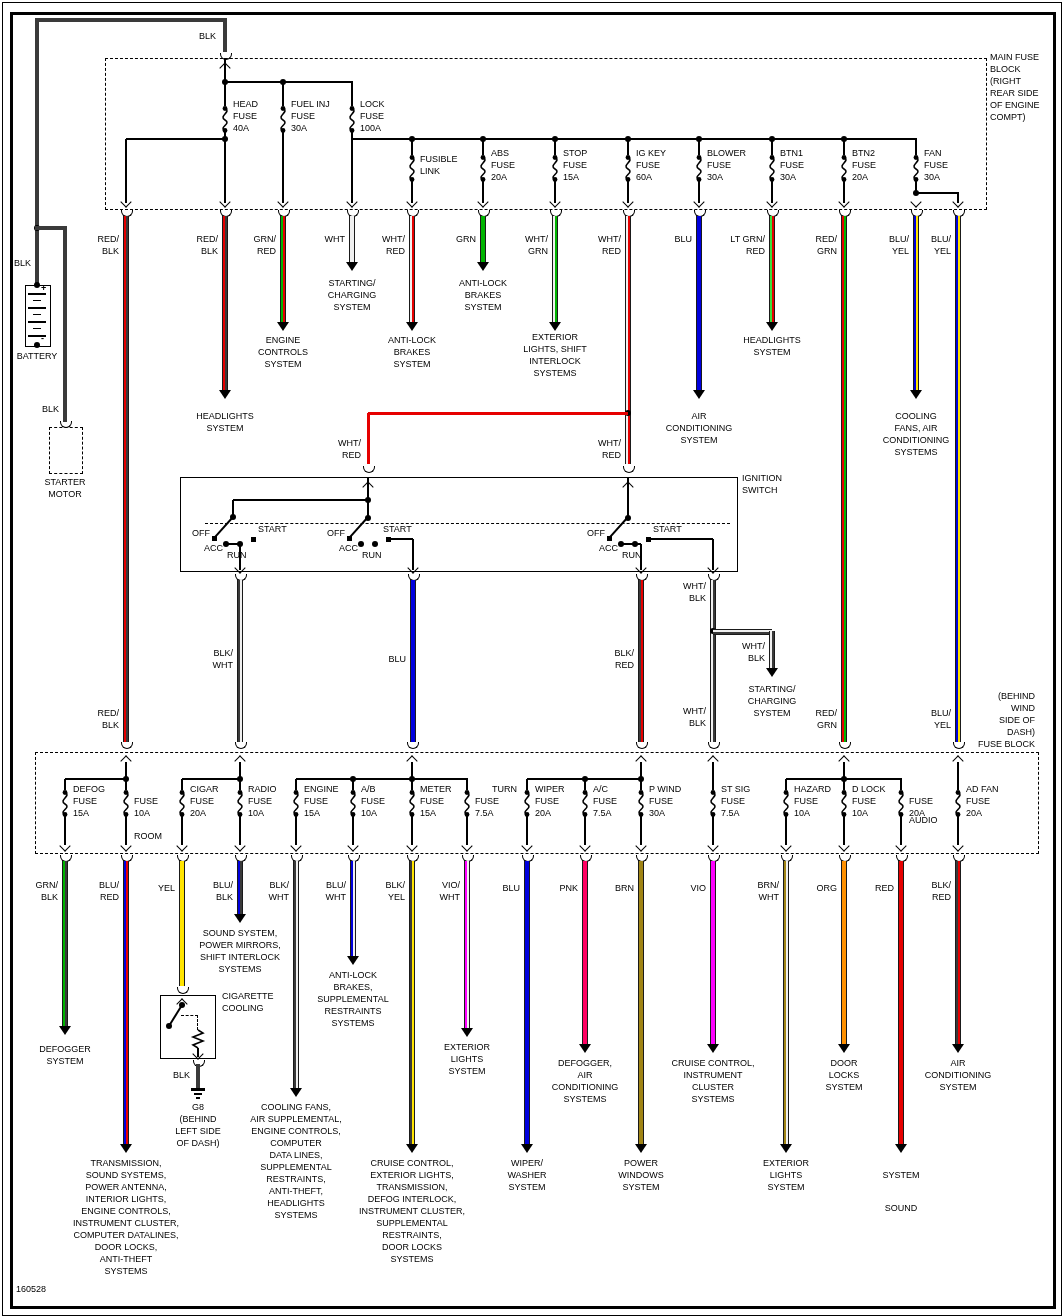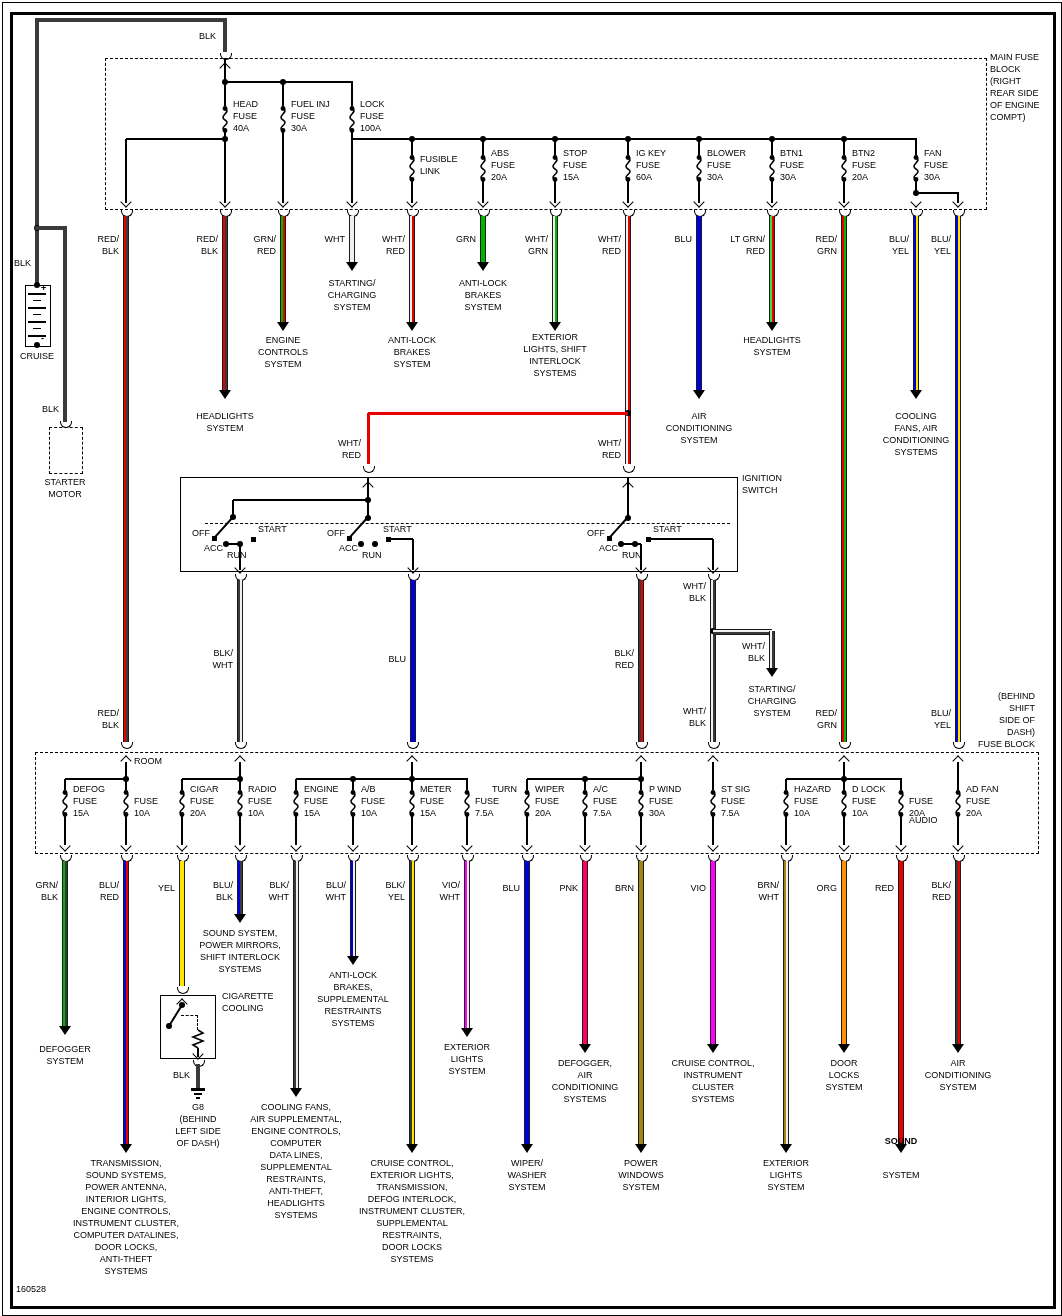--- a/index.html
+++ b/index.html
@@ -45,21 +45,21 @@
     <div class="ln" style="left: 33px; top: 300px; width: 8px; height: 1px;"></div>
     <div class="ln" style="left: 28px; top: 307px; width: 18px; height: 2px;"></div>
     <div class="ln" style="left: 33px; top: 314px; width: 8px; height: 1px;"></div>
     <div class="ln" style="left: 28px; top: 321px; width: 18px; height: 2px;"></div>
     <div class="ln" style="left: 33px; top: 328px; width: 8px; height: 1px;"></div>
     <div class="ln" style="left: 28px; top: 335px; width: 18px; height: 2px;"></div>
     <div class="tx" style="top: 283px; left: 41px; font-weight: bold;">+</div>
     <div class="tx" style="top: 333px; left: 41px; font-weight: bold;">-</div>
     <div class="dt" style="left: 34px; top: 282px;"></div>
     <div class="dt" style="left: 34px; top: 342px;"></div>
-    <div class="tx" style="top: 351px; left: 37px; transform: translateX(-50%); text-align: center;">CRUISE</div>
+    <div class="tx" style="top: 351px; left: 37px; transform: translateX(-50%); text-align: center;">BATTERY</div>
     <div class="cup" style="left: 60px; top: 421px;"></div>
     <div class="dbx" style="left: 49px; top: 427px; width: 32px; height: 45px;"></div>
     <div class="tx" style="top: 477px; left: 65px; transform: translateX(-50%); text-align: center;">STARTER</div>
     <div class="tx" style="top: 489px; left: 65px; transform: translateX(-50%); text-align: left;">MOTOR</div>
     <div class="dbx" style="left: 105px; top: 58px; width: 880px; height: 150px;"></div>
     <div class="tx" style="top: 52px; left: 990px;">MAIN FUSE</div>
     <div class="tx" style="top: 64px; left: 990px;">BLOCK</div>
     <div class="tx" style="top: 76px; left: 990px;">(RIGHT</div>
     <div class="tx" style="top: 88px; left: 990px;">REAR SIDE</div>
     <div class="tx" style="top: 100px; left: 990px;">OF ENGINE</div>
@@ -382,21 +382,21 @@
     <div class="cw" style="left: 713px; top: 629px; width: 59px; height: 4px; border-left: none; border-right: none; border-top: 1px solid rgb(26, 26, 26); border-bottom: 1px solid rgb(26, 26, 26); background: linear-gradient(rgb(240, 240, 240) 0px, rgb(240, 240, 240) 50%, rgb(58, 58, 58) 50%, rgb(58, 58, 58) 100%);"></div>
     <div class="cw" style="left: 769px; top: 631px; height: 37px; background: linear-gradient(90deg, rgb(240, 240, 240) 0px, rgb(240, 240, 240) 50%, rgb(58, 58, 58) 50%, rgb(58, 58, 58) 100%);"></div>
     <div class="tri" style="left: 766px; top: 668px;"></div>
     <div class="tx" style="top: 641px; right: 297px; text-align: right;">WHT/</div>
     <div class="tx" style="top: 653px; right: 297px; text-align: right;">BLK</div>
     <div class="tx" style="top: 684px; left: 772px; transform: translateX(-50%); text-align: center;">STARTING/</div>
     <div class="tx" style="top: 696px; left: 772px; transform: translateX(-50%); text-align: center;">CHARGING</div>
     <div class="tx" style="top: 708px; left: 772px; transform: translateX(-50%); text-align: center;">SYSTEM</div>
     <div class="dbx" style="left: 35px; top: 752px; width: 1002px; height: 100px;"></div>
     <div class="tx" style="top: 691px; right: 27px; text-align: right;">(BEHIND</div>
-    <div class="tx" style="top: 703px; right: 27px; text-align: right;">SHIFT</div>
+    <div class="tx" style="top: 703px; right: 27px; text-align: right;">WIND</div>
     <div class="tx" style="top: 715px; right: 27px; text-align: right;">SIDE OF</div>
     <div class="tx" style="top: 727px; right: 27px; text-align: right;">DASH)</div>
     <div class="tx" style="top: 739px; right: 27px; text-align: right;">FUSE BLOCK</div>
     <div class="cup" style="left: 121px; top: 742px;"></div>
     <div class="chv" style="left: 122px; top: 757px; transform: rotate(135deg);"></div>
     <div class="cup" style="left: 235px; top: 742px;"></div>
     <div class="chv" style="left: 236px; top: 757px; transform: rotate(135deg);"></div>
     <div class="cup" style="left: 407px; top: 742px;"></div>
     <div class="chv" style="left: 408px; top: 757px; transform: rotate(135deg);"></div>
     <div class="cup" style="left: 636px; top: 742px;"></div>
@@ -437,21 +437,21 @@
     <div class="tx" style="top: 808px; left: 73px;">15A</div>
     <div class="ln" style="left: 64px; top: 816px; width: 2px; height: 29px;"></div>
     <div class="chv" style="left: 61px; top: 842px; transform: rotate(-45deg);"></div>
     <div class="cup" style="left: 60px; top: 855px;"></div>
     <div class="ln" style="left: 125px; top: 779px; width: 2px; height: 11px;"></div>
     <svg width="12" height="27" style="left: 120px; top: 790px;">
       <path d="M6,2 C 13,6 -1,10 6,14 C 13,18 -1,21 6,25" fill="none" stroke="#000" stroke-width="1.6"></path>
       <circle cx="6" cy="2.5" r="2.4"></circle>
       <circle cx="6" cy="24.5" r="2.4"></circle>
     </svg>
-    <div class="tx" style="top: 756px; left: 134px;">ROOM</div>
+    <div class="tx" style="top: 831px; left: 134px;">ROOM</div>
     <div class="tx" style="top: 796px; left: 134px;">FUSE</div>
     <div class="tx" style="top: 808px; left: 134px;">10A</div>
     <div class="ln" style="left: 125px; top: 816px; width: 2px; height: 29px;"></div>
     <div class="chv" style="left: 122px; top: 842px; transform: rotate(-45deg);"></div>
     <div class="cup" style="left: 121px; top: 855px;"></div>
     <div class="ln" style="left: 181px; top: 779px; width: 2px; height: 11px;"></div>
     <svg width="12" height="27" style="left: 176px; top: 790px;">
       <path d="M6,2 C 13,6 -1,10 6,14 C 13,18 -1,21 6,25" fill="none" stroke="#000" stroke-width="1.6"></path>
       <circle cx="6" cy="2.5" r="2.4"></circle>
       <circle cx="6" cy="24.5" r="2.4"></circle>
@@ -724,21 +724,21 @@
     <div class="tx" style="top: 1182px; left: 786px; transform: translateX(-50%); text-align: center;">SYSTEM</div>
     <div class="cw" style="left: 841px; top: 861px; height: 183px; background: rgb(255, 144, 0);"></div>
     <div class="tx" style="top: 883px; right: 225px; text-align: right;">ORG</div>
     <div class="tri" style="left: 838px; top: 1044px;"></div>
     <div class="tx" style="top: 1058px; left: 844px; transform: translateX(-50%); text-align: center;">DOOR</div>
     <div class="tx" style="top: 1070px; left: 844px; transform: translateX(-50%); text-align: center;">LOCKS</div>
     <div class="tx" style="top: 1082px; left: 844px; transform: translateX(-50%); text-align: center;">SYSTEM</div>
     <div class="cw" style="left: 898px; top: 861px; height: 283px; background: rgb(230, 0, 0);"></div>
     <div class="tx" style="top: 883px; right: 168px; text-align: right;">RED</div>
     <div class="tri" style="left: 895px; top: 1144px;"></div>
-    <div class="tx" style="top: 1136px; left: 901px; transform: translateX(-50%); text-align: center; font-weight: bold;">SOUND</div>
+    <div class="tx" style="top: 1203px; left: 901px; transform: translateX(-50%); text-align: center;">SOUND</div>
     <div class="tx" style="top: 1170px; left: 901px; transform: translateX(-50%); text-align: center;">SYSTEM</div>
     <div class="cw" style="left: 955px; top: 861px; height: 183px; background: linear-gradient(90deg, rgb(58, 58, 58) 0px, rgb(58, 58, 58) 50%, rgb(230, 0, 0) 50%, rgb(230, 0, 0) 100%);"></div>
     <div class="tx" style="top: 880px; right: 111px; text-align: right;">BLK/</div>
     <div class="tx" style="top: 892px; right: 111px; text-align: right;">RED</div>
     <div class="tri" style="left: 952px; top: 1044px;"></div>
     <div class="tx" style="top: 1058px; left: 958px; transform: translateX(-50%); text-align: center;">AIR</div>
     <div class="tx" style="top: 1070px; left: 958px; transform: translateX(-50%); text-align: center;">CONDITIONING</div>
     <div class="tx" style="top: 1082px; left: 958px; transform: translateX(-50%); text-align: center;">SYSTEM</div>
     <div class="cup" style="left: 177px; top: 987px;"></div>
     <div class="sbx" style="left: 160px; top: 995px; width: 54px; height: 62px;"></div>

